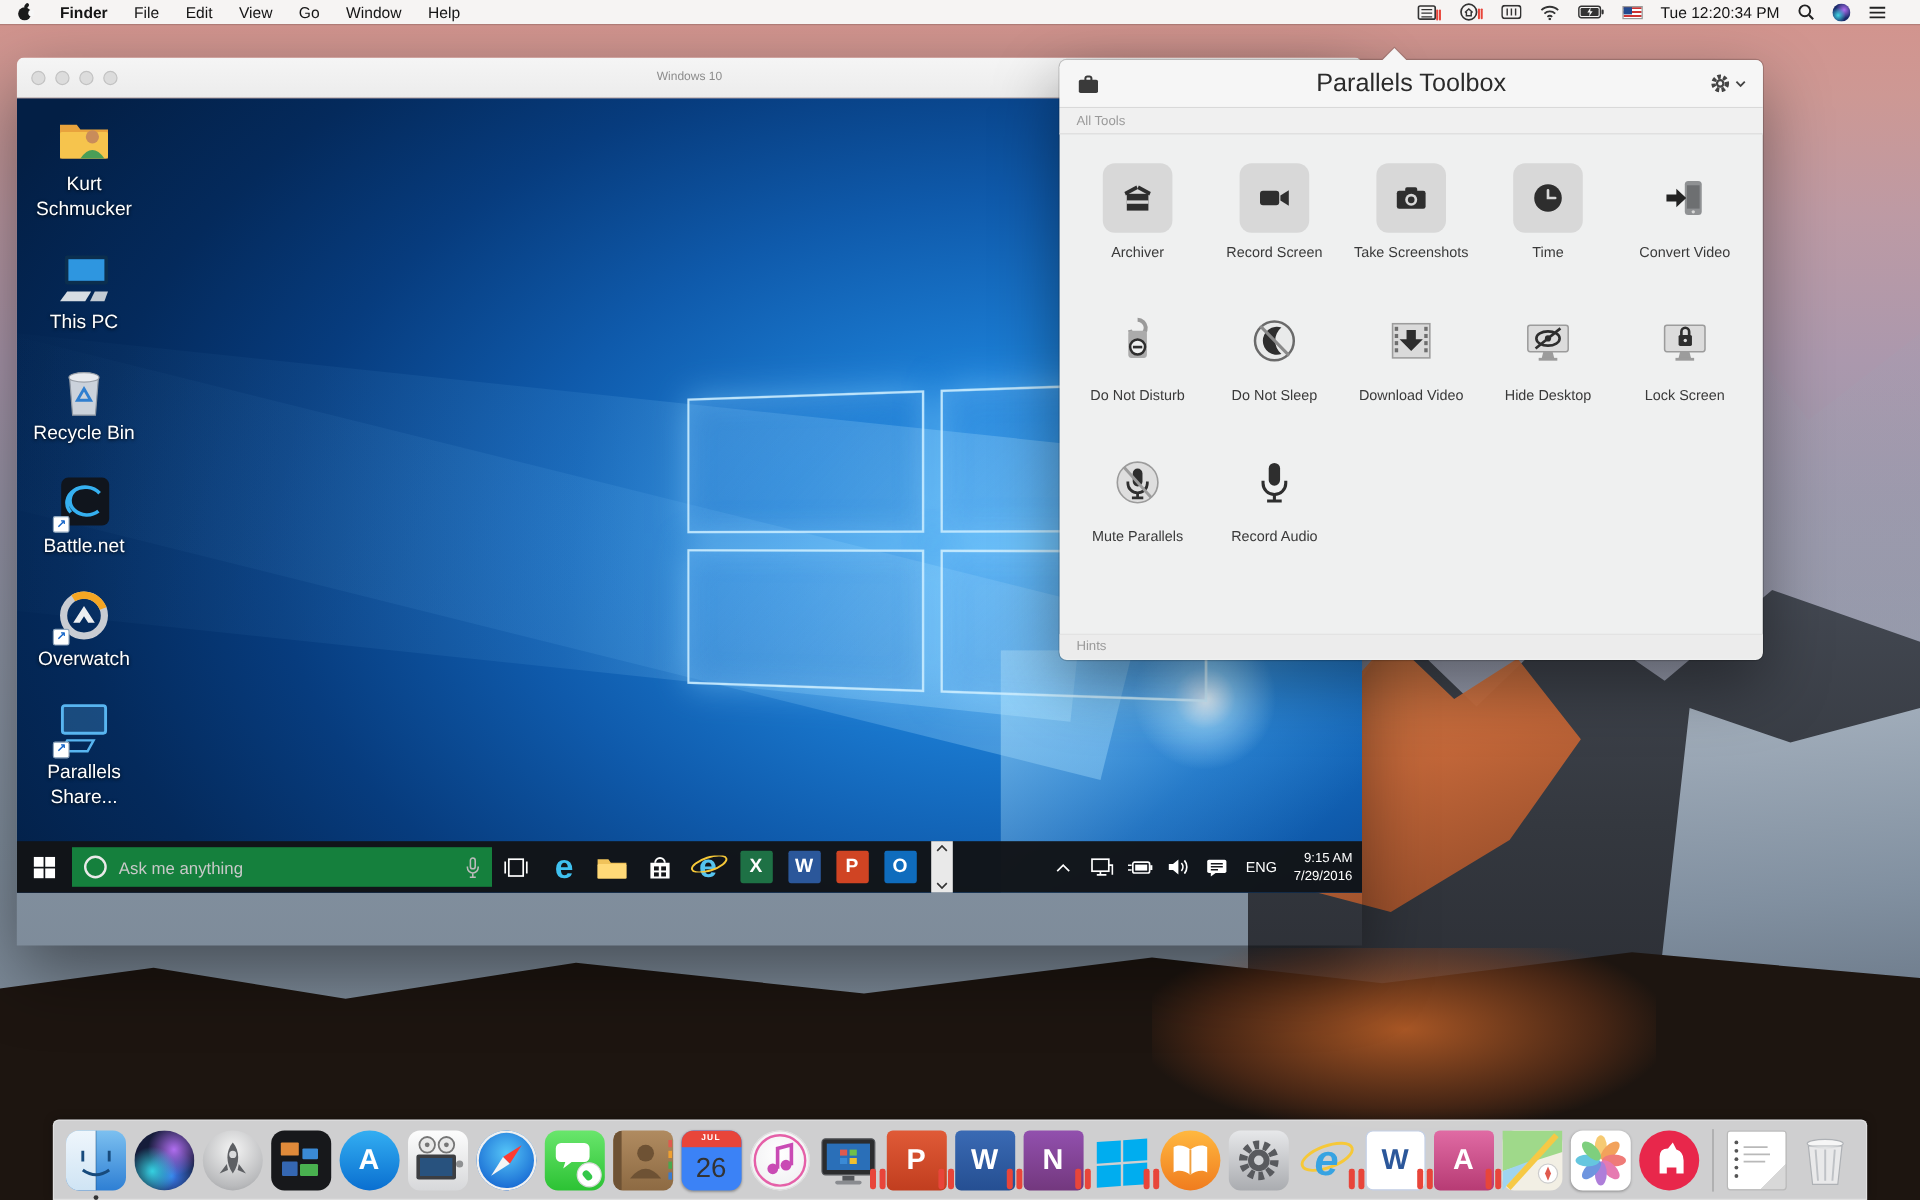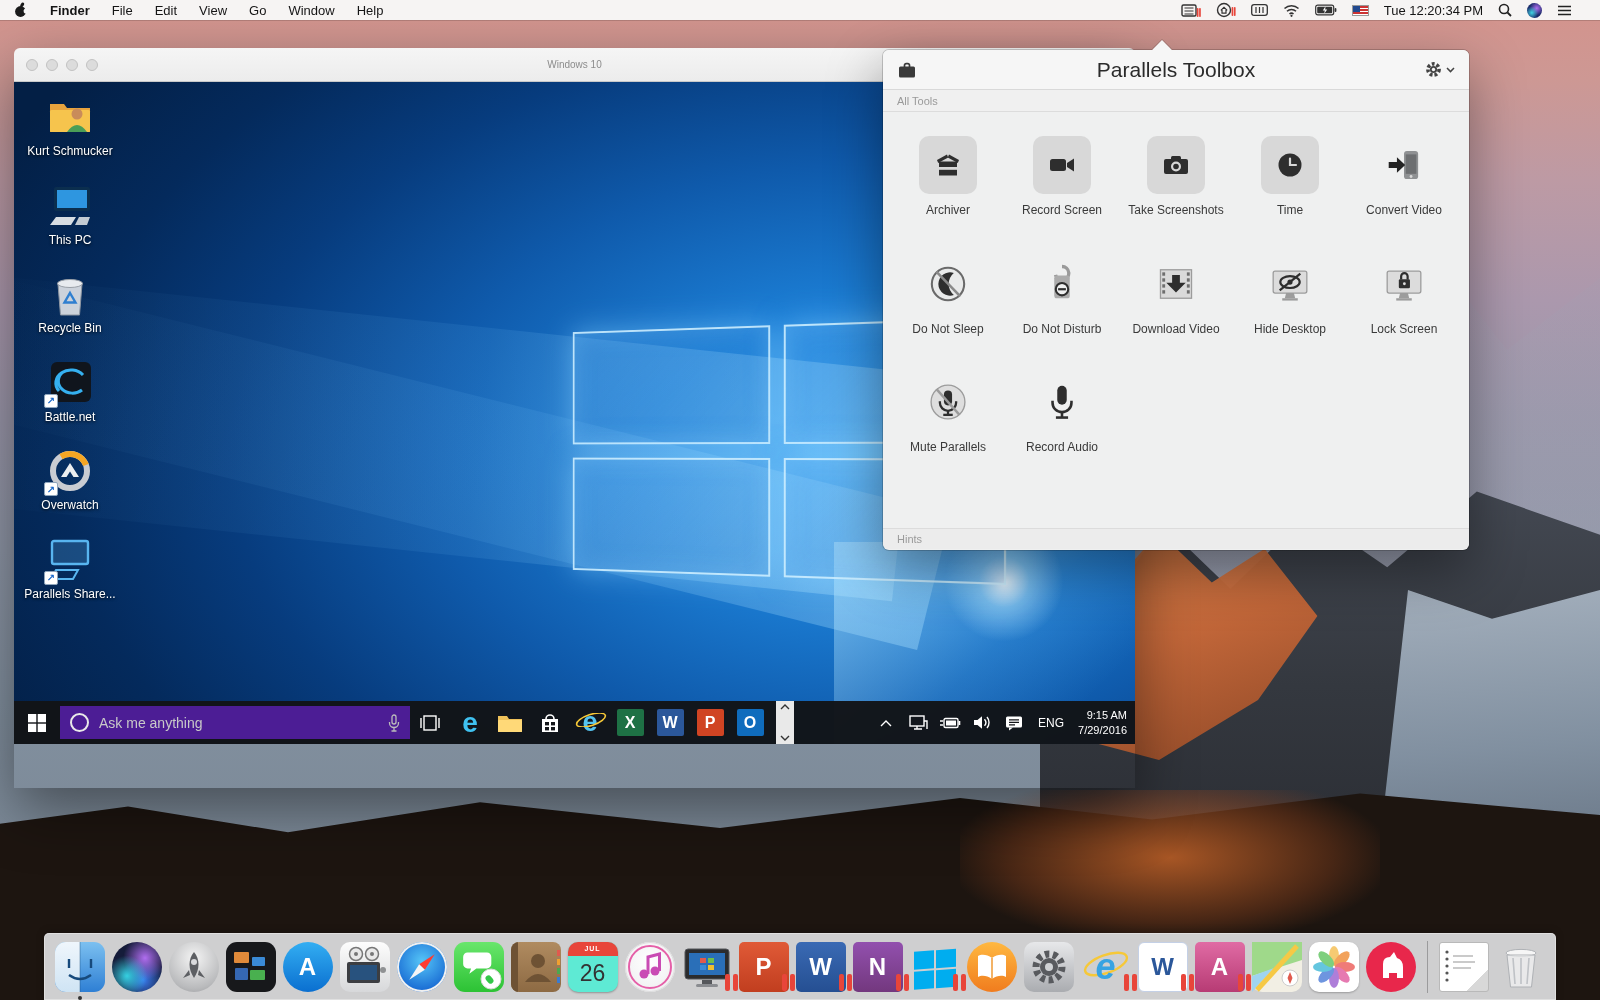--- a/index.html
+++ b/index.html
@@ -61,30 +61,30 @@
   .glowpt{left:930px;top:440px;width:120px;height:120px;border-radius:50%;
     background:radial-gradient(circle,rgba(255,255,255,.95) 0%,rgba(170,225,255,.55) 30%,transparent 70%);}
   .wlogo{position:absolute;left:540px;top:243px;width:445px;height:252px;
     transform:perspective(900px) rotateY(-14deg);display:grid;grid-template-columns:1fr 1fr;grid-template-rows:1fr 1fr;gap:14px;}
   .wpane{border:2px solid rgba(205,238,255,.9);background:linear-gradient(135deg,rgba(90,170,240,.30),rgba(30,90,170,.12));
     box-shadow:0 0 28px rgba(130,205,255,.5), inset 0 0 26px rgba(130,205,255,.28);}
   
   .wicons{position:absolute;left:10px;top:12px;width:92px;display:flex;flex-direction:column;gap:23px;z-index:3;}
   .wicon{display:flex;flex-direction:column;align-items:center;}
   .wicon .art{position:relative;width:48px;height:46px;}
-  .wicon .lbl{margin-top:4px;font-size:12px;color:#fff;text-align:center;line-height:1.3;
+  .wicon .lbl{margin-top:4px;font-size:16px;color:#fff;text-align:center;line-height:1.3;
     text-shadow:0 1px 3px rgba(0,0,0,.9);max-width:92px;}
   .sc{position:absolute;left:-2px;bottom:-2px;width:14px;height:14px;background:#fff;border:1px solid #8fa6bd;
     display:flex;align-items:center;justify-content:center;font-size:10px;font-weight:bold;color:#1464c8;border-radius:2px;}
   
   .wtaskbar{position:absolute;left:0;bottom:0;width:100%;height:43px;background:rgba(18,20,23,.97);
     display:flex;align-items:center;z-index:4;}
   .wtb-btn{width:40px;height:43px;display:flex;align-items:center;justify-content:center;flex:0 0 auto;}
   .wtb-start{width:46px;}
-  .csearch{width:350px;height:33px;background:#4c1d95;display:flex;align-items:center;gap:10px;padding:0 10px;flex:0 0 auto;}
+  .csearch{width:350px;height:33px;background:#15803d;display:flex;align-items:center;gap:10px;padding:0 10px;flex:0 0 auto;}
   .cring{width:19px;height:19px;border:2px solid #e9e9e9;border-radius:50%;}
   .ctext{font-size:14px;color:#c9c9c9;flex:1;}
   .tletter{font-weight:bold;font-size:22px;line-height:1;}
   .officesq{width:27px;height:27px;border-radius:2px;display:flex;align-items:center;justify-content:center;
     color:#fff;font-weight:bold;font-size:16px;position:relative;}
   .scrollstrip{width:18px;height:43px;background:#e9e9e9;display:flex;flex-direction:column;align-items:center;
     justify-content:space-between;padding:3px 0;margin-left:6px;flex:0 0 auto;}
   .tray{margin-left:auto;display:flex;align-items:center;gap:4px;padding-right:8px;}
   .tray .wtb-btn{width:28px;}
   .eng{color:#fff;font-size:12px;padding:0 6px;}
@@ -130,21 +130,21 @@
     radial-gradient(circle at 66% 32%,#b06ef0 0%,transparent 46%),
     radial-gradient(circle at 62% 76%,#3a7bf0 0%,transparent 46%),#151c3a;}
   .b-launch{border-radius:50%;background:radial-gradient(circle at 50% 32%,#f4f4f4,#b9babc 72%,#96979a);}
   .b-pdcc{border-radius:11px;background:#17181b;}
   .b-astore{border-radius:50%;background:linear-gradient(180deg,#33aef2,#0a6fd0);display:flex;align-items:center;justify-content:center;}
   .b-proj{border-radius:10px;background:linear-gradient(180deg,#fdfdfd,#d7d8da);}
   .b-safari{border-radius:50%;background:radial-gradient(circle at 50% 38%,#55c5f7,#1667d2 78%);box-shadow:inset 0 0 0 2px #f0f0f0;}
   .b-msg{border-radius:11px;background:linear-gradient(180deg,#69e66c,#2cc234);}
   .b-contacts{border-radius:8px;background:linear-gradient(180deg,#b08b60,#8d6a43);overflow:hidden;}
   .b-contacts::before{content:"";position:absolute;left:0;top:0;bottom:0;width:7px;background:#6e5234;}
-  .b-cal{border-radius:10px;background:#5eead4;overflow:hidden;box-shadow:0 1px 2px rgba(0,0,0,.3);}
+  .b-cal{border-radius:10px;background:#3b82f6;overflow:hidden;box-shadow:0 1px 2px rgba(0,0,0,.3);}
   .cal-top{height:14px;background:#e8453a;color:#fff;font-size:7px;font-weight:bold;text-align:center;line-height:14px;letter-spacing:1px;}
   .cal-day{font-size:23px;color:#333;text-align:center;line-height:34px;}
   .b-itunes{border-radius:50%;background:radial-gradient(circle at 50% 40%,#ffffff,#f0f0f2 75%);box-shadow:inset 0 0 0 1px #ddd;}
   .b-office{border-radius:5px;display:flex;align-items:center;justify-content:center;}
   .b-ppt{background:linear-gradient(180deg,#e05a37,#c13e1f);}
   .b-wordw{background:linear-gradient(180deg,#3a6ab4,#254f92);}
   .b-onen{background:linear-gradient(180deg,#9250ae,#73387e);}
   .b-ibooks{border-radius:50%;background:linear-gradient(180deg,#ffb840,#f07c1e);}
   .b-prefs{border-radius:10px;background:linear-gradient(180deg,#e7e8ea,#aaacb0);}
   .b-w2010{border-radius:6px;background:#fff;border:1px solid #c4d0e6;display:flex;align-items:center;justify-content:center;}
@@ -537,38 +537,38 @@
             <circle cx="23" cy="26.8" r="1.2" fill="#d8d8d8"></circle>
             <polygon points="4,14.5 11,14.5 11,10.5 18,17 11,23.5 11,19.5 4,19.5" fill="#232323"></polygon>
           </svg>
         </span>
         <span class="lbl">Convert Video</span>
       </div>
 
       <div class="tool">
         <span class="tool-tile">
           <svg width="44" height="44" viewBox="0 0 34 34">
-            <circle cx="17" cy="17" r="12.5" fill="#e9eaea" stroke="#6a6a6a" stroke-width="1.6"></circle>
-            <path d="M21.5 8.5 a9 9 0 1 0 .01 17 a11 11 0 0 1 -.01 -17 Z" fill="#2e2e2e"></path>
-            <line x1="8" y1="7.5" x2="26.5" y2="26.5" stroke="#8a8a8a" stroke-width="2"></line>
-          </svg>
-        </span>
-        <span class="lbl">Do Not Sleep</span>
-      </div>
-
-      <div class="tool">
-        <span class="tool-tile">
-          <svg width="44" height="44" viewBox="0 0 34 34">
             <path d="M17 3.5 a5.2 5.2 0 1 1 -5 6.5" stroke="#9a9a9a" stroke-width="2.6" fill="none"></path>
             <rect x="11" y="10.5" width="12" height="17.5" rx="2" fill="#ababab"></rect>
             <circle cx="17" cy="21" r="4.8" fill="#eff0f0" stroke="#2e2e2e" stroke-width="1.6"></circle>
             <rect x="14" y="20.2" width="6" height="1.7" fill="#2e2e2e"></rect>
           </svg>
         </span>
         <span class="lbl">Do Not Disturb</span>
+      </div>
+
+      <div class="tool">
+        <span class="tool-tile">
+          <svg width="44" height="44" viewBox="0 0 34 34">
+            <circle cx="17" cy="17" r="12.5" fill="#e9eaea" stroke="#6a6a6a" stroke-width="1.6"></circle>
+            <path d="M21.5 8.5 a9 9 0 1 0 .01 17 a11 11 0 0 1 -.01 -17 Z" fill="#2e2e2e"></path>
+            <line x1="8" y1="7.5" x2="26.5" y2="26.5" stroke="#8a8a8a" stroke-width="2"></line>
+          </svg>
+        </span>
+        <span class="lbl">Do Not Sleep</span>
       </div>
 
       <div class="tool">
         <span class="tool-tile">
           <svg width="44" height="44" viewBox="0 0 34 34">
             <rect x="5" y="6" width="24" height="22" fill="#dadada" stroke="#9c9c9c"></rect>
             <g fill="#6e6e6e">
               <rect x="6.4" y="8" width="2.2" height="2.6"></rect>
                 <rect x="6.4" y="12.6" width="2.2" height="2.6"></rect>
               <rect x="6.4" y="17.2" width="2.2" height="2.6"></rect>

